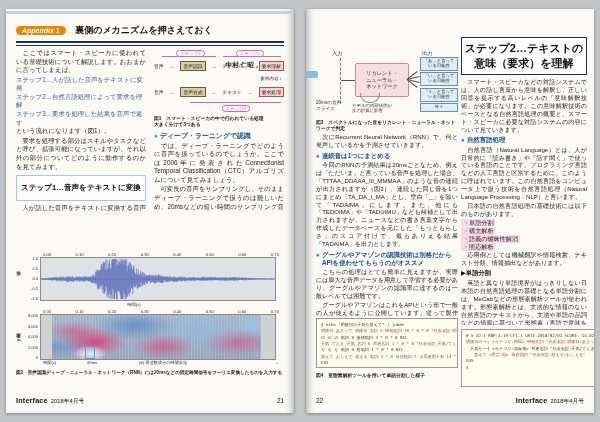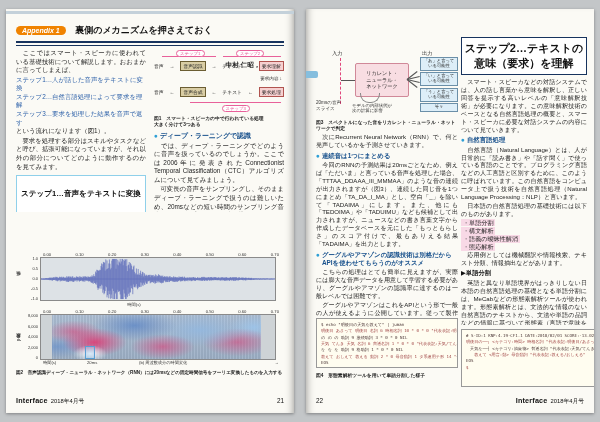--- a/index.html
+++ b/index.html
@@ -17,21 +17,21 @@
   .badge{display:inline-block;background:#f08300;color:#fff;font-size:7px;font-weight:bold;font-style:italic;padding:1px 6px;border-radius:8px;}
   .kicker{font-size:9px;font-weight:bold;margin-left:5px;color:#111;}
   .title{font-size:18.5px;font-weight:bold;line-height:1.12;margin-top:4px;color:#0d0d0d;letter-spacing:.3px;}
   .authors{position:absolute;right:12px;top:52px;font-size:6.6px;font-weight:bold;color:#222;}
   .navyrule{margin-top:4px;height:2px;border-top:2.2px solid #17335e;border-bottom:1px solid #17335e;}
 
   
   .cols{display:flex;gap:8px;padding:3px 10px 0;height:163px;overflow:hidden;}
   .col{flex:1;min-width:0;}
   .steplines div{color:#2b5fa8;font-size:6.4px;line-height:1.34;}
-  .step1box{border:1.5px solid #8fd0ea;background:#fff;padding:13px 2px;margin:3.5px 0 3px;font-weight:bold;font-size:7.6px;text-align:center;color:#111;}
+  .step1box{border:1.5px solid #8fd0ea;background:#fff;padding:7px 2px;margin:3.5px 0 3px;font-weight:bold;font-size:7.6px;text-align:center;color:#111;}
   .sech{display:flex;gap:2px;font-size:6.9px;font-weight:bold;color:#17508c;margin:3px 0 1px;line-height:1.25;}
   .bullet{color:#2e9fd6;font-size:6.5px;}
   .figcap{font-size:4.8px;font-weight:bold;color:#222;line-height:1.35;margin-top:2px;}
   .nowrap{white-space:nowrap;overflow:hidden;}
 
   
   .fig1{position:relative;height:64px;margin-top:1px;font-size:5px;color:#222;}
   .pill{position:absolute;background:#fff;border:1px solid #e8609a;color:#e8609a;font-size:4.4px;padding:0 3px;border-radius:6px;z-index:2;}
   .p1{left:17%;top:0;} .p2{left:63%;top:0;} .p3{left:52%;top:55px;}
   .brk{position:absolute;border-top:1px solid #e8609a;height:0;}

